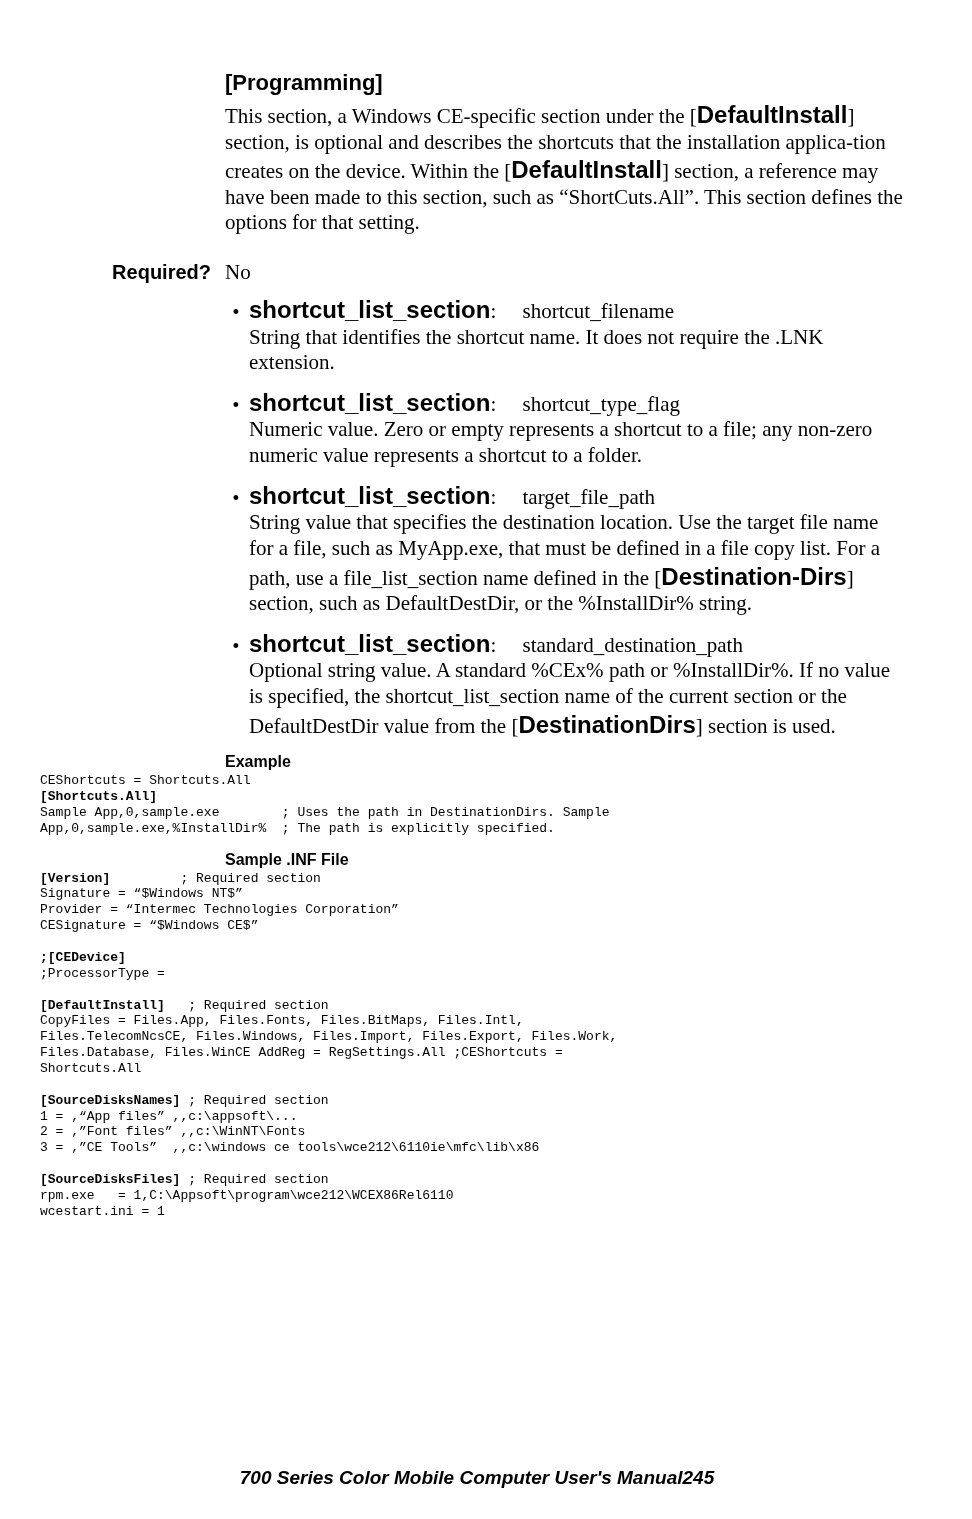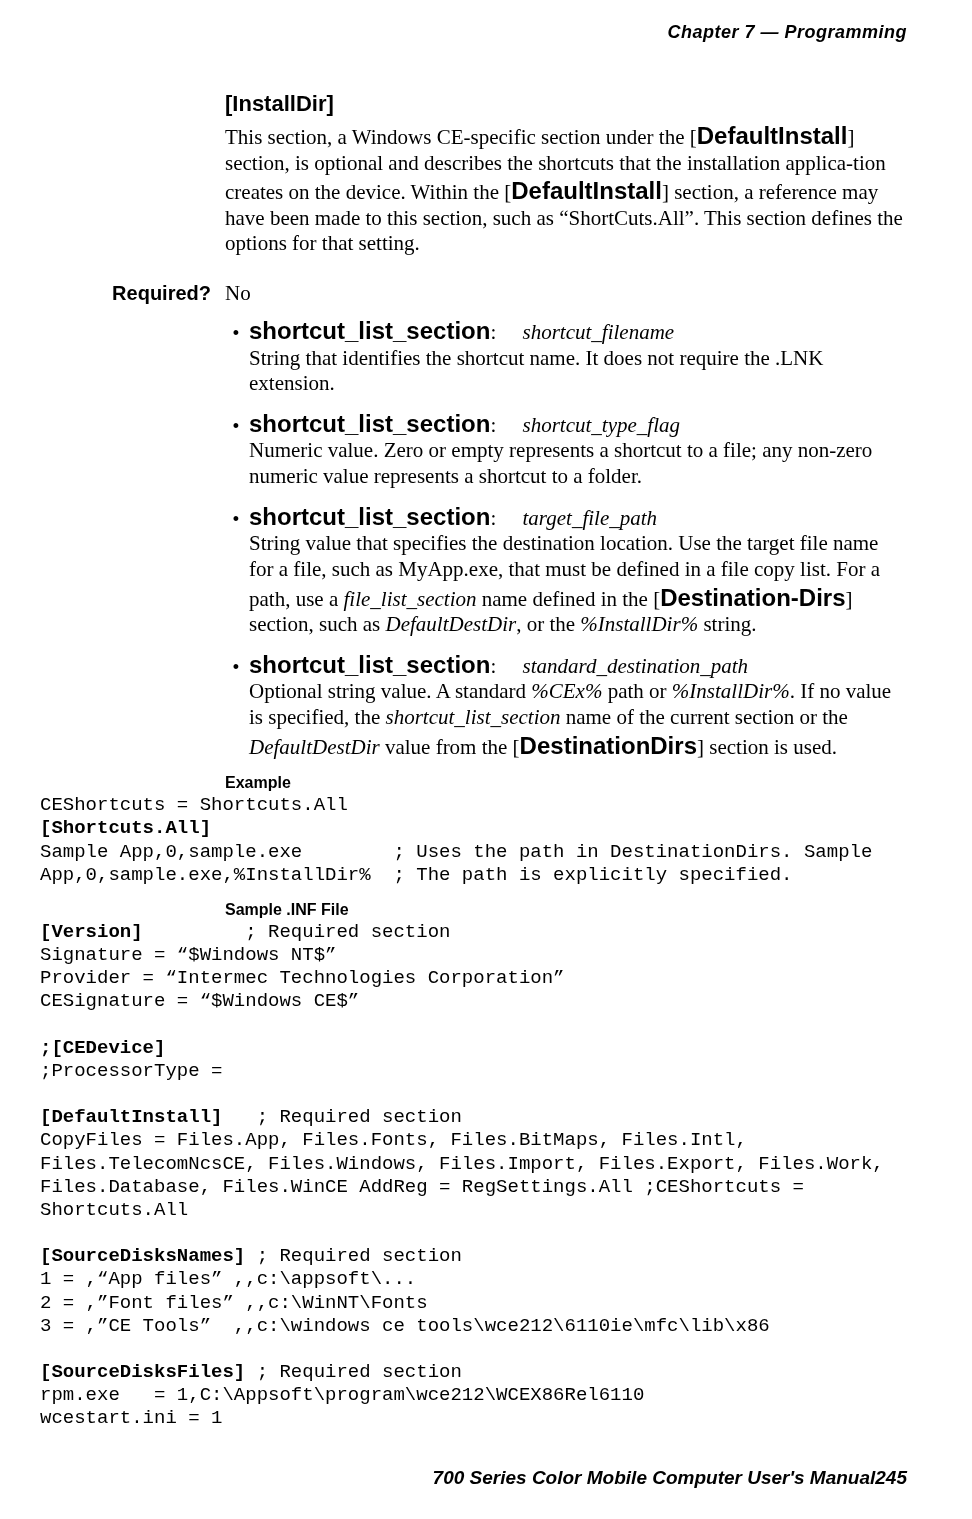--- a/index.html
+++ b/index.html
@@ -73,59 +73,58 @@
   ul.bullets > li::marker {
     content: "•  ";
     font-family: Arial, Helvetica, sans-serif;
     font-size: 18px;
   }
   .term {
     font-family: Arial, Helvetica, sans-serif;
     font-weight: bold;
     font-size: 24px;
   }
-  .ital { font-style: italic; }
+  .ital { }
   .subhead {
     font-family: Arial, Helvetica, sans-serif;
     font-weight: bold;
     font-size: 16px;
     margin: 14px 0 2px 185px;
   }
   .code-block {
     font-family: "Courier New", Courier, monospace;
-    font-size: 19px;
+    font-size: 13px;
     line-height: 1.22;
     white-space: pre;
     margin: 0;
   }
   .code-block b { font-weight: bold; }
   .footer {
     position: absolute;
     bottom: 30px;
     left: 47px;
     right: 65px;
     display: flex;
-    justify-content: flex-end;
+    justify-content: center;
     font-family: Arial, Helvetica, sans-serif;
     font-weight: bold;
     font-style: italic;
     font-size: 19px;
   }
 </style>
 </head>
 <body>
 
 <div class="page">
 
-  <div class="running-head">Chapter 7 — Programming</div>
 
   <div class="content">
 
     <div class="body-col">
-      <div class="sec-title">[InstallDir]</div>
+      <div class="sec-title">[Programming]</div>
       <p class="para">
         <span>This section, a Windows CE-specific section under the [</span><span class="term">DefaultInstall</span><span>] section, is optional and describes the shortcuts that the installation applica-tion creates on the device. Within the [</span><span class="term">DefaultInstall</span><span>] section, a reference may have been made to this section, such as “ShortCuts.All”. This section defines the options for that setting.</span>
       </p>
     </div>
 
     <div class="req-row">
       <div class="req-label">Required?</div>
       <div class="req-val">No</div>
     </div>
 

